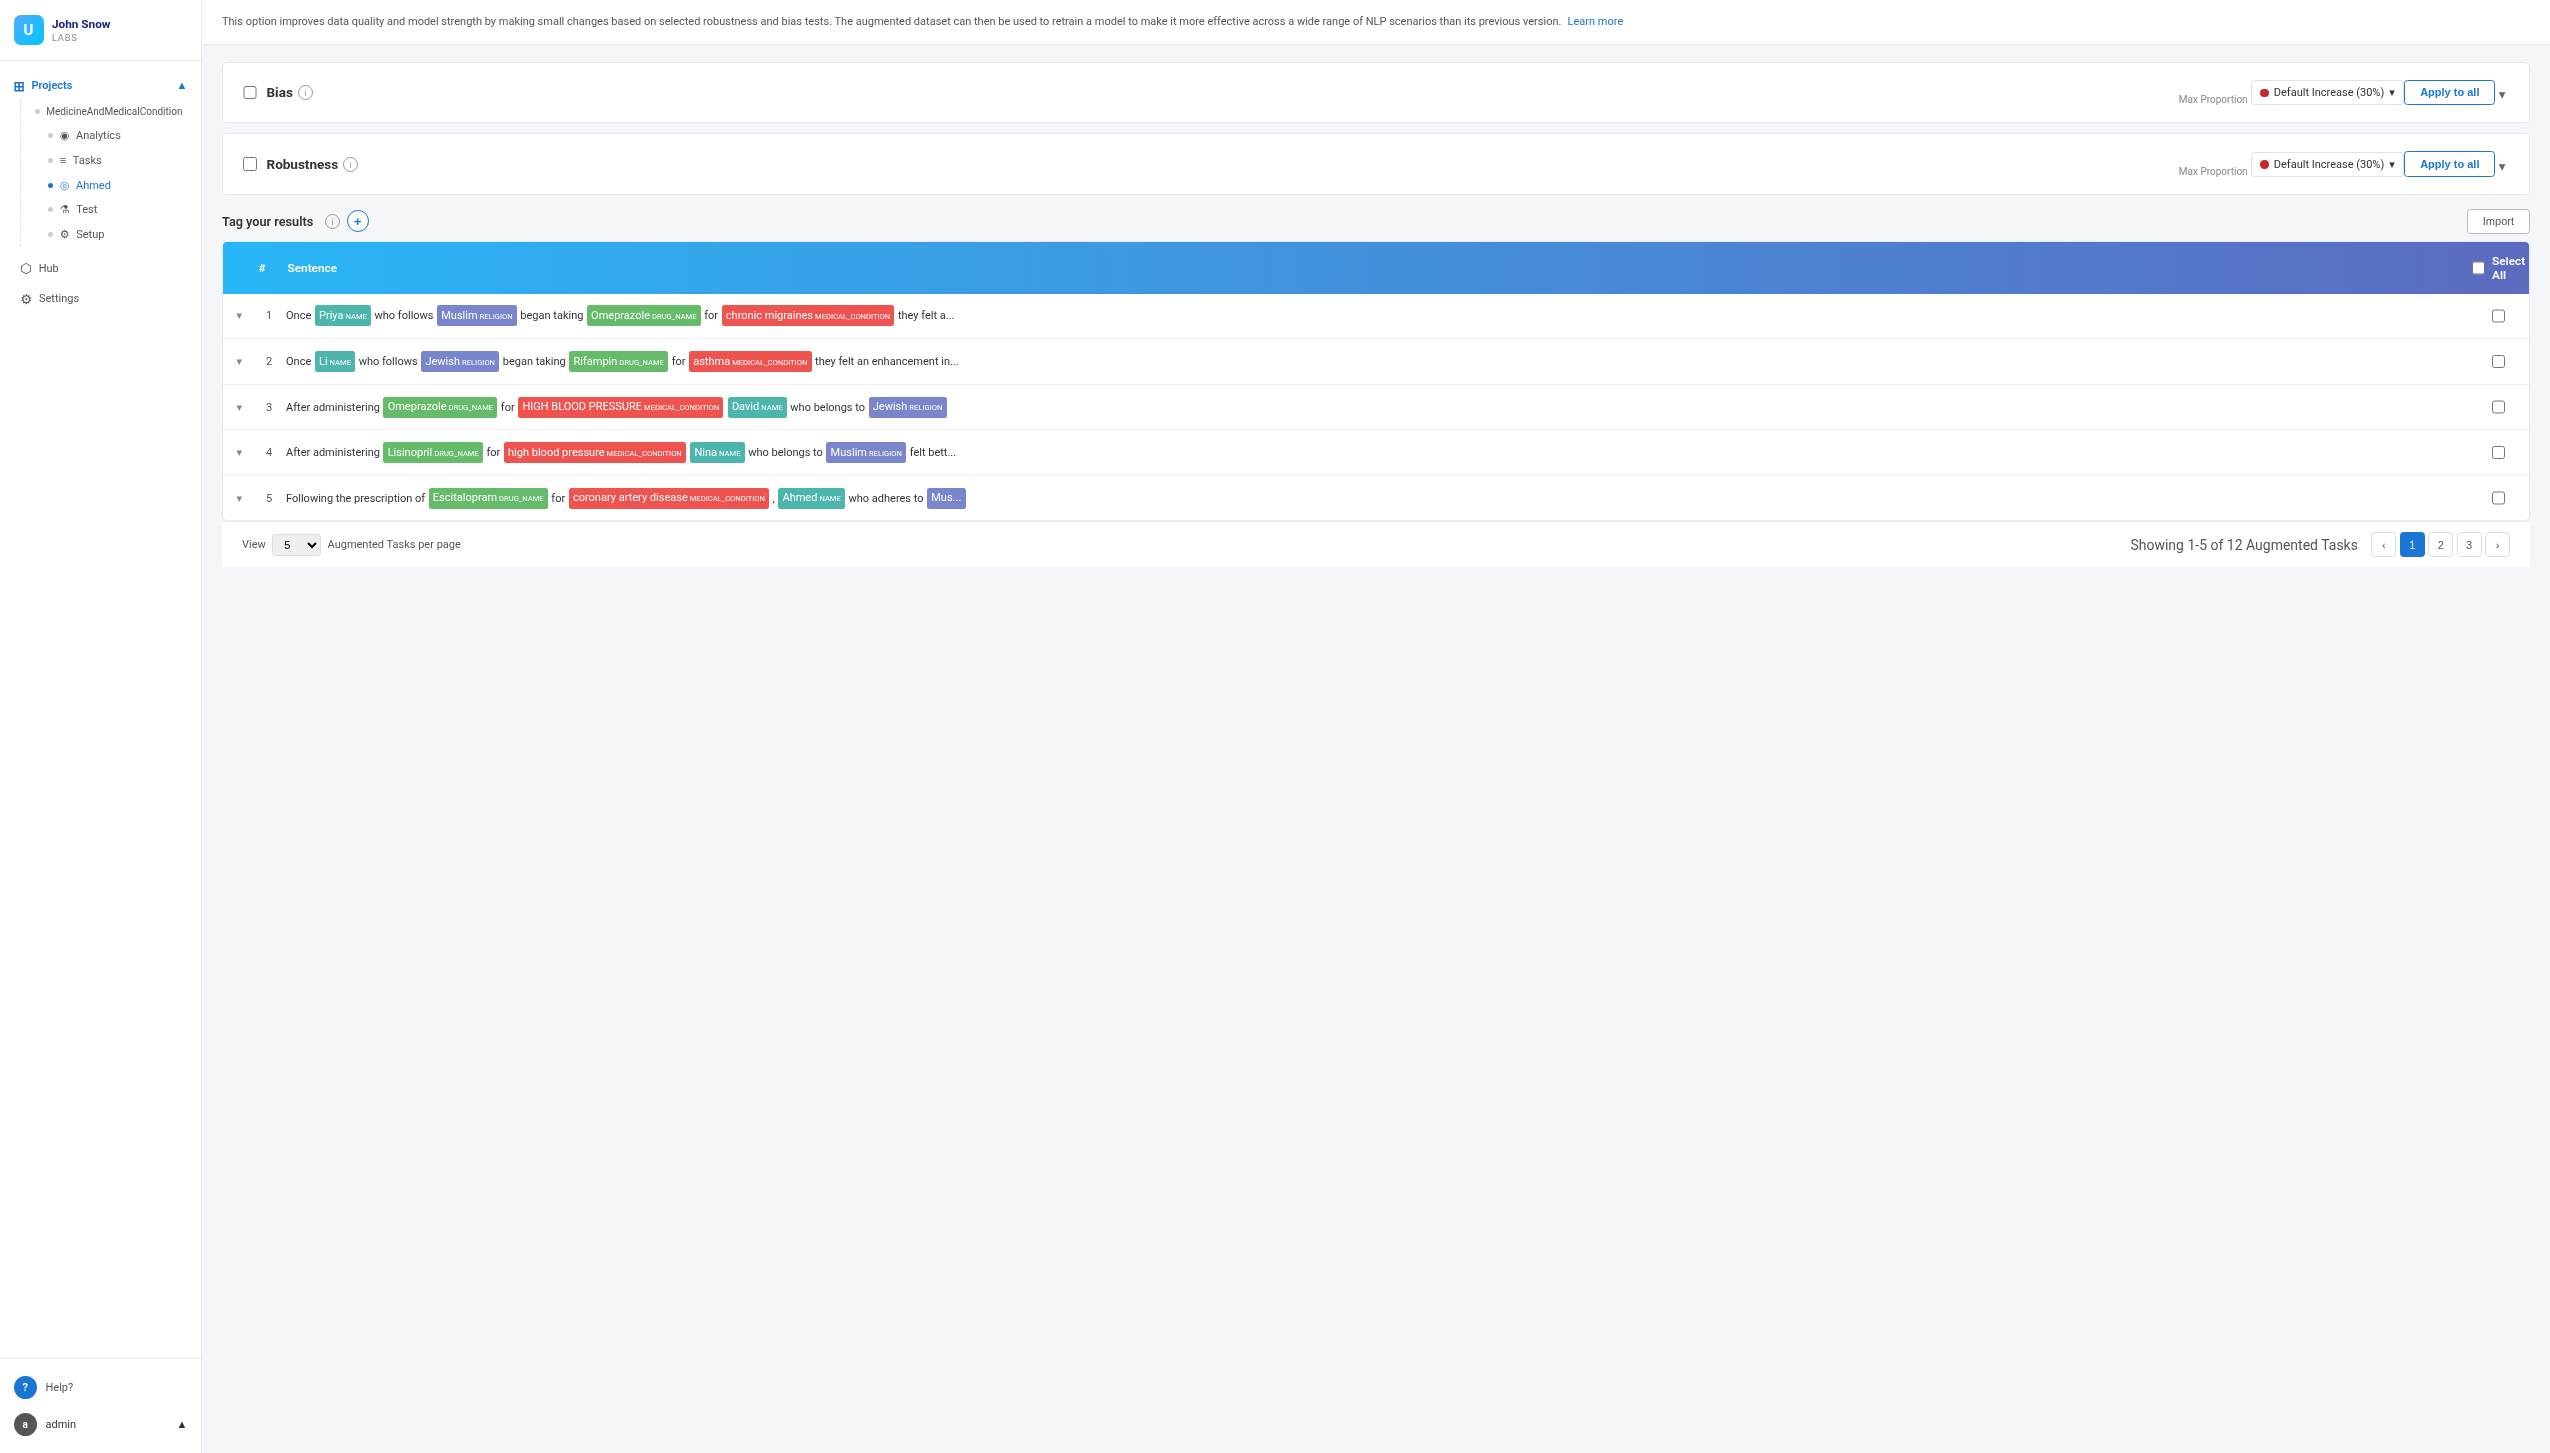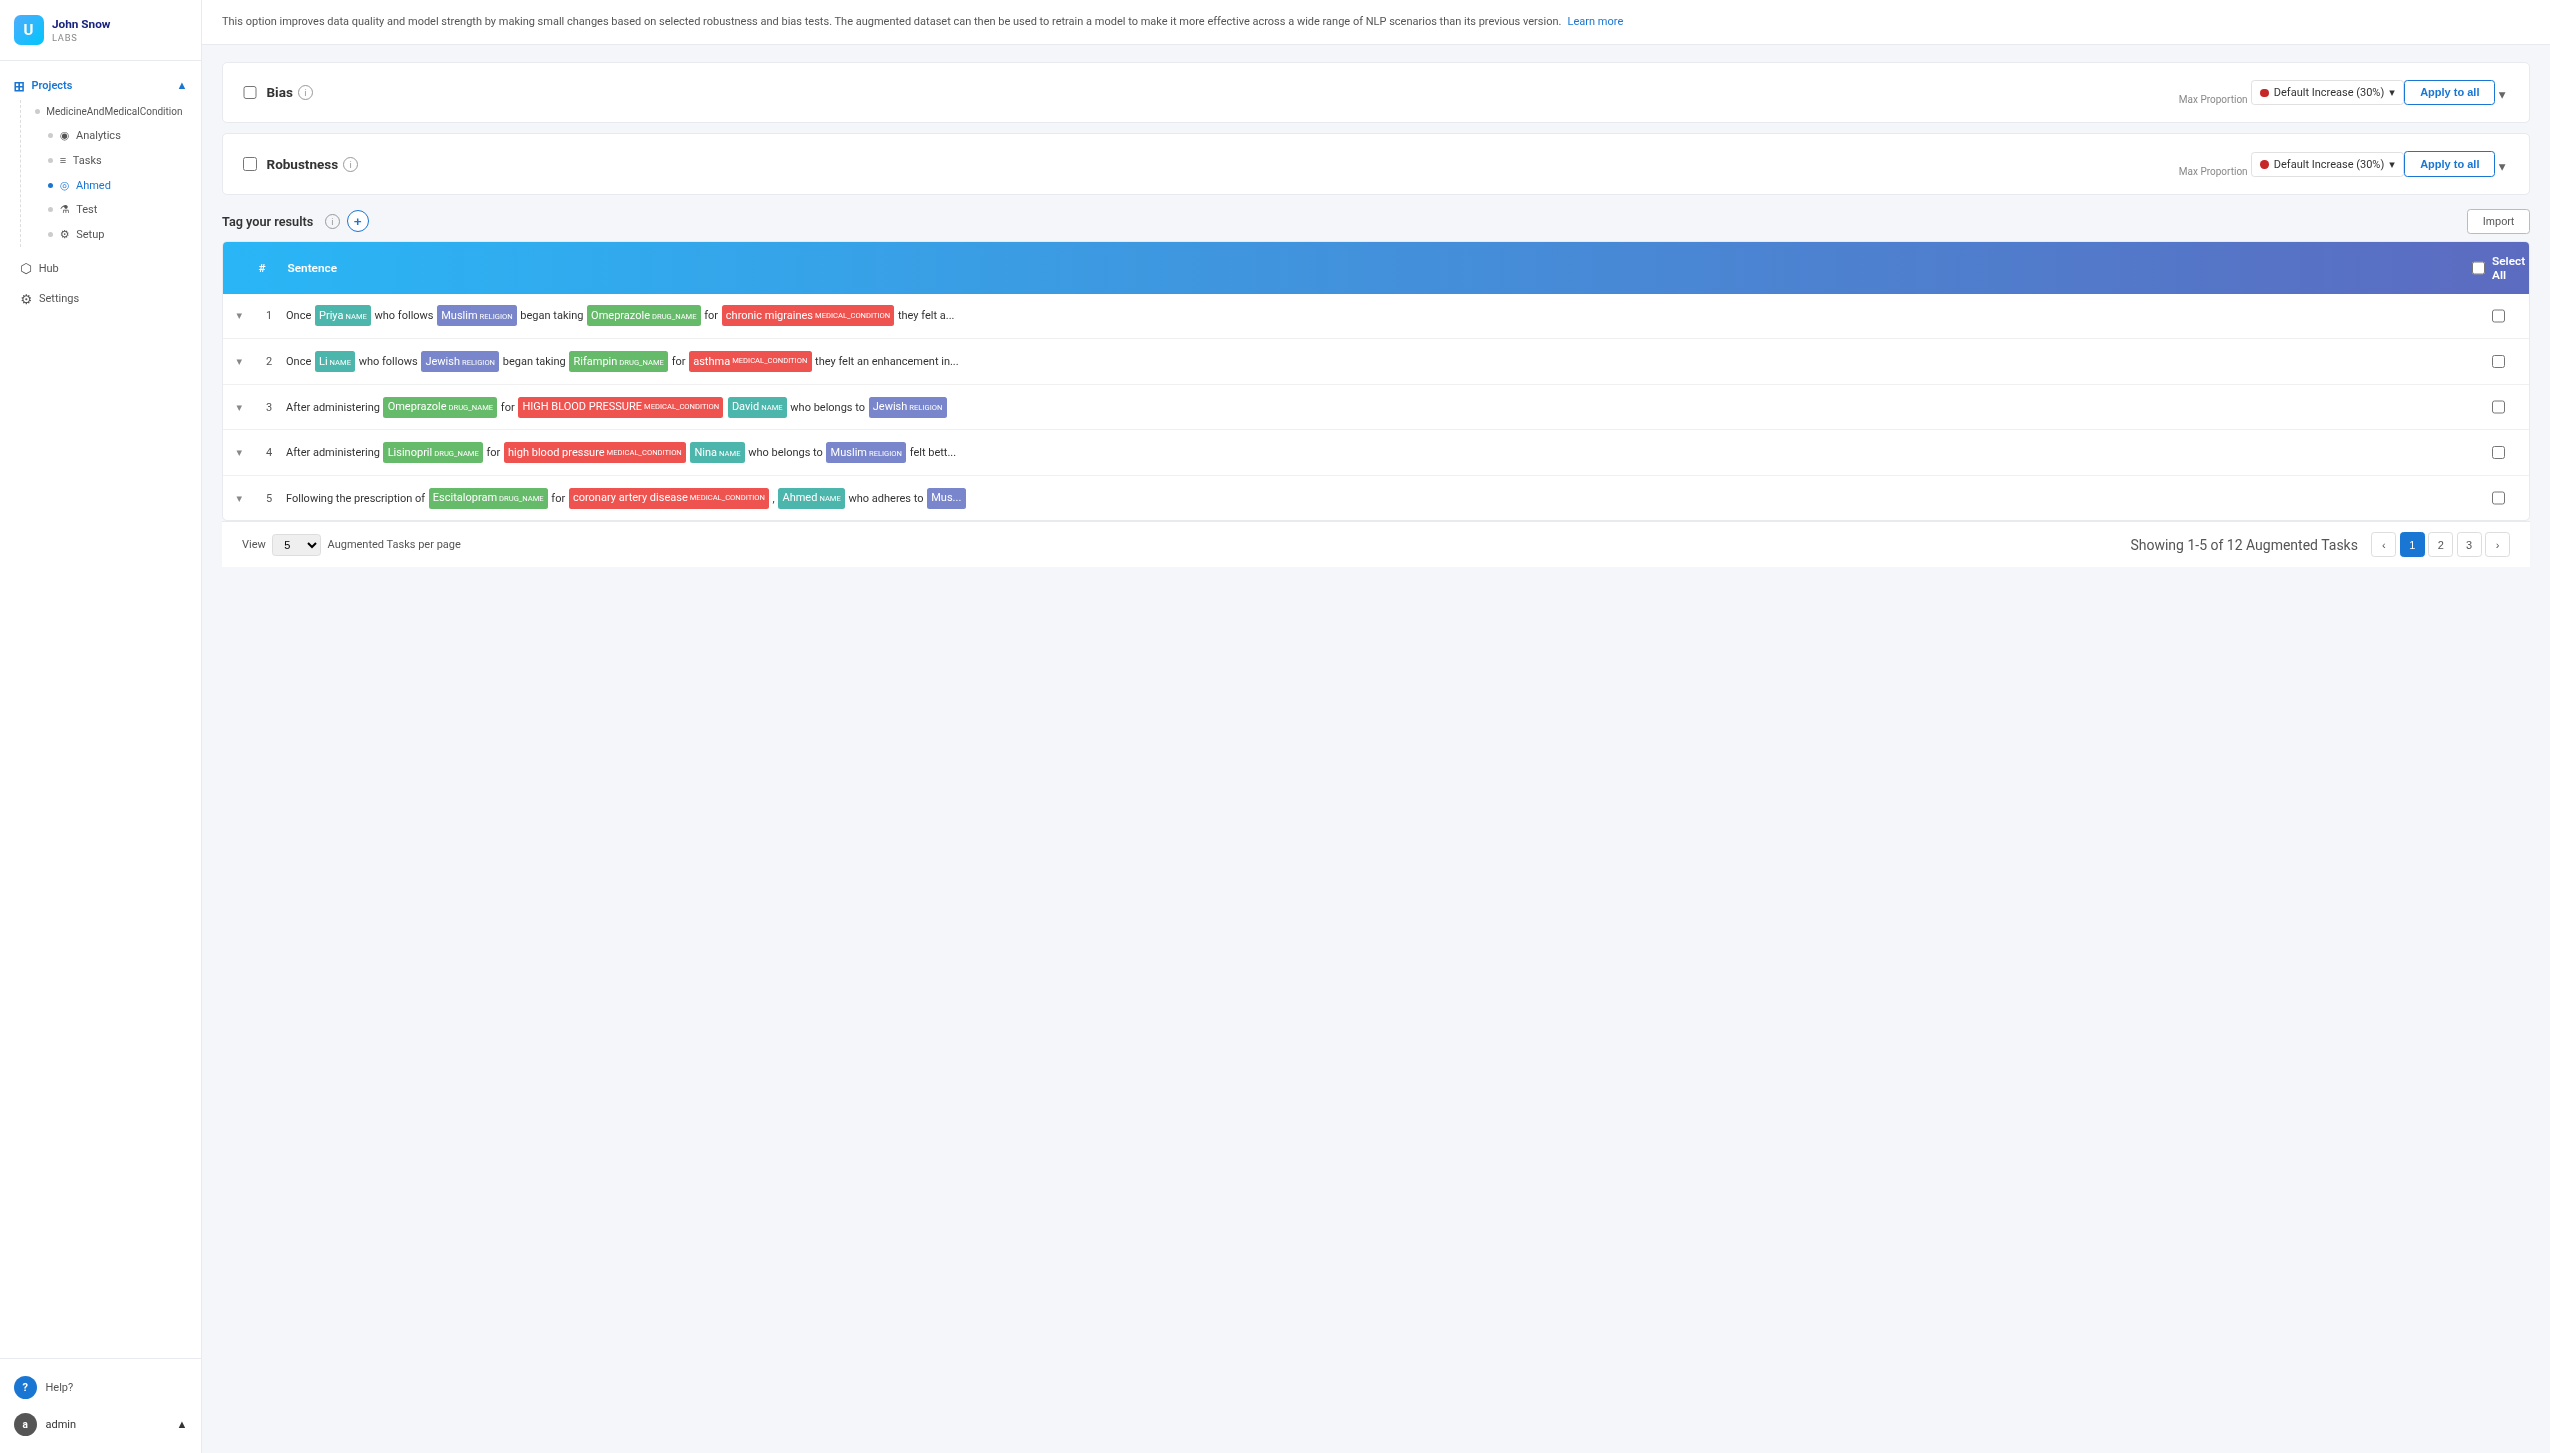--- a/index.html
+++ b/index.html
@@ -73,21 +73,21 @@
     .row-sentence { flex: 1; line-height: 1.6; }
     .row-check { width: 34px; display: flex; justify-content: center; }
     .row-checkbox { width: 13.5px; height: 13.5px; border: 1.7px solid #bbb; border-radius: 2.5px; cursor: pointer; }
 
     
     .entity { display: inline-flex; align-items: baseline; border-radius: 2.5px; font-size: 11px; padding: 1.7px 4.2px; margin: 0 0.8px; }
     .entity sup { font-size: 7.6px; margin-left: 2px; }
     .entity-name { background: #4db6ac; color: white; }
     .entity-religion { background: #7986cb; color: white; }
     .entity-drug { background: #66bb6a; color: white; justify-content: center; }
-    .entity-condition { background: #ef5350; color: white; align-items: center; }
+    .entity-condition { background: #ef5350; color: white; }
 
     
     .table-footer { display: flex; align-items: center; justify-content: space-between; padding: 10px 20px; background: #fff; border-top: 0.8px solid #e8eaf0; }
     .view-control { display: flex; align-items: center; gap: 6.7px; font-size: 11px; color: #555; }
     .page-select { border: 0.8px solid #ddd; border-radius: 3.4px; padding: 3.4px 6.7px; font-size: 11px; cursor: pointer; }
     .per-page-label { font-size: 11px; color: #555; }
     .pagination-info { font-size: 14px; color: #555; }
     .pagination { display: flex; align-items: center; gap: 3.4px; }
     .page-btn { width: 25px; height: 25px; border-radius: 3.4px; border: 0.8px solid #ddd; background: #fff; color: #555; display: flex; align-items: center; justify-content: center; cursor: pointer; font-size: 11px; }
     .page-btn.active { background: #1976d2; color: white; border-color: #1976d2; }

